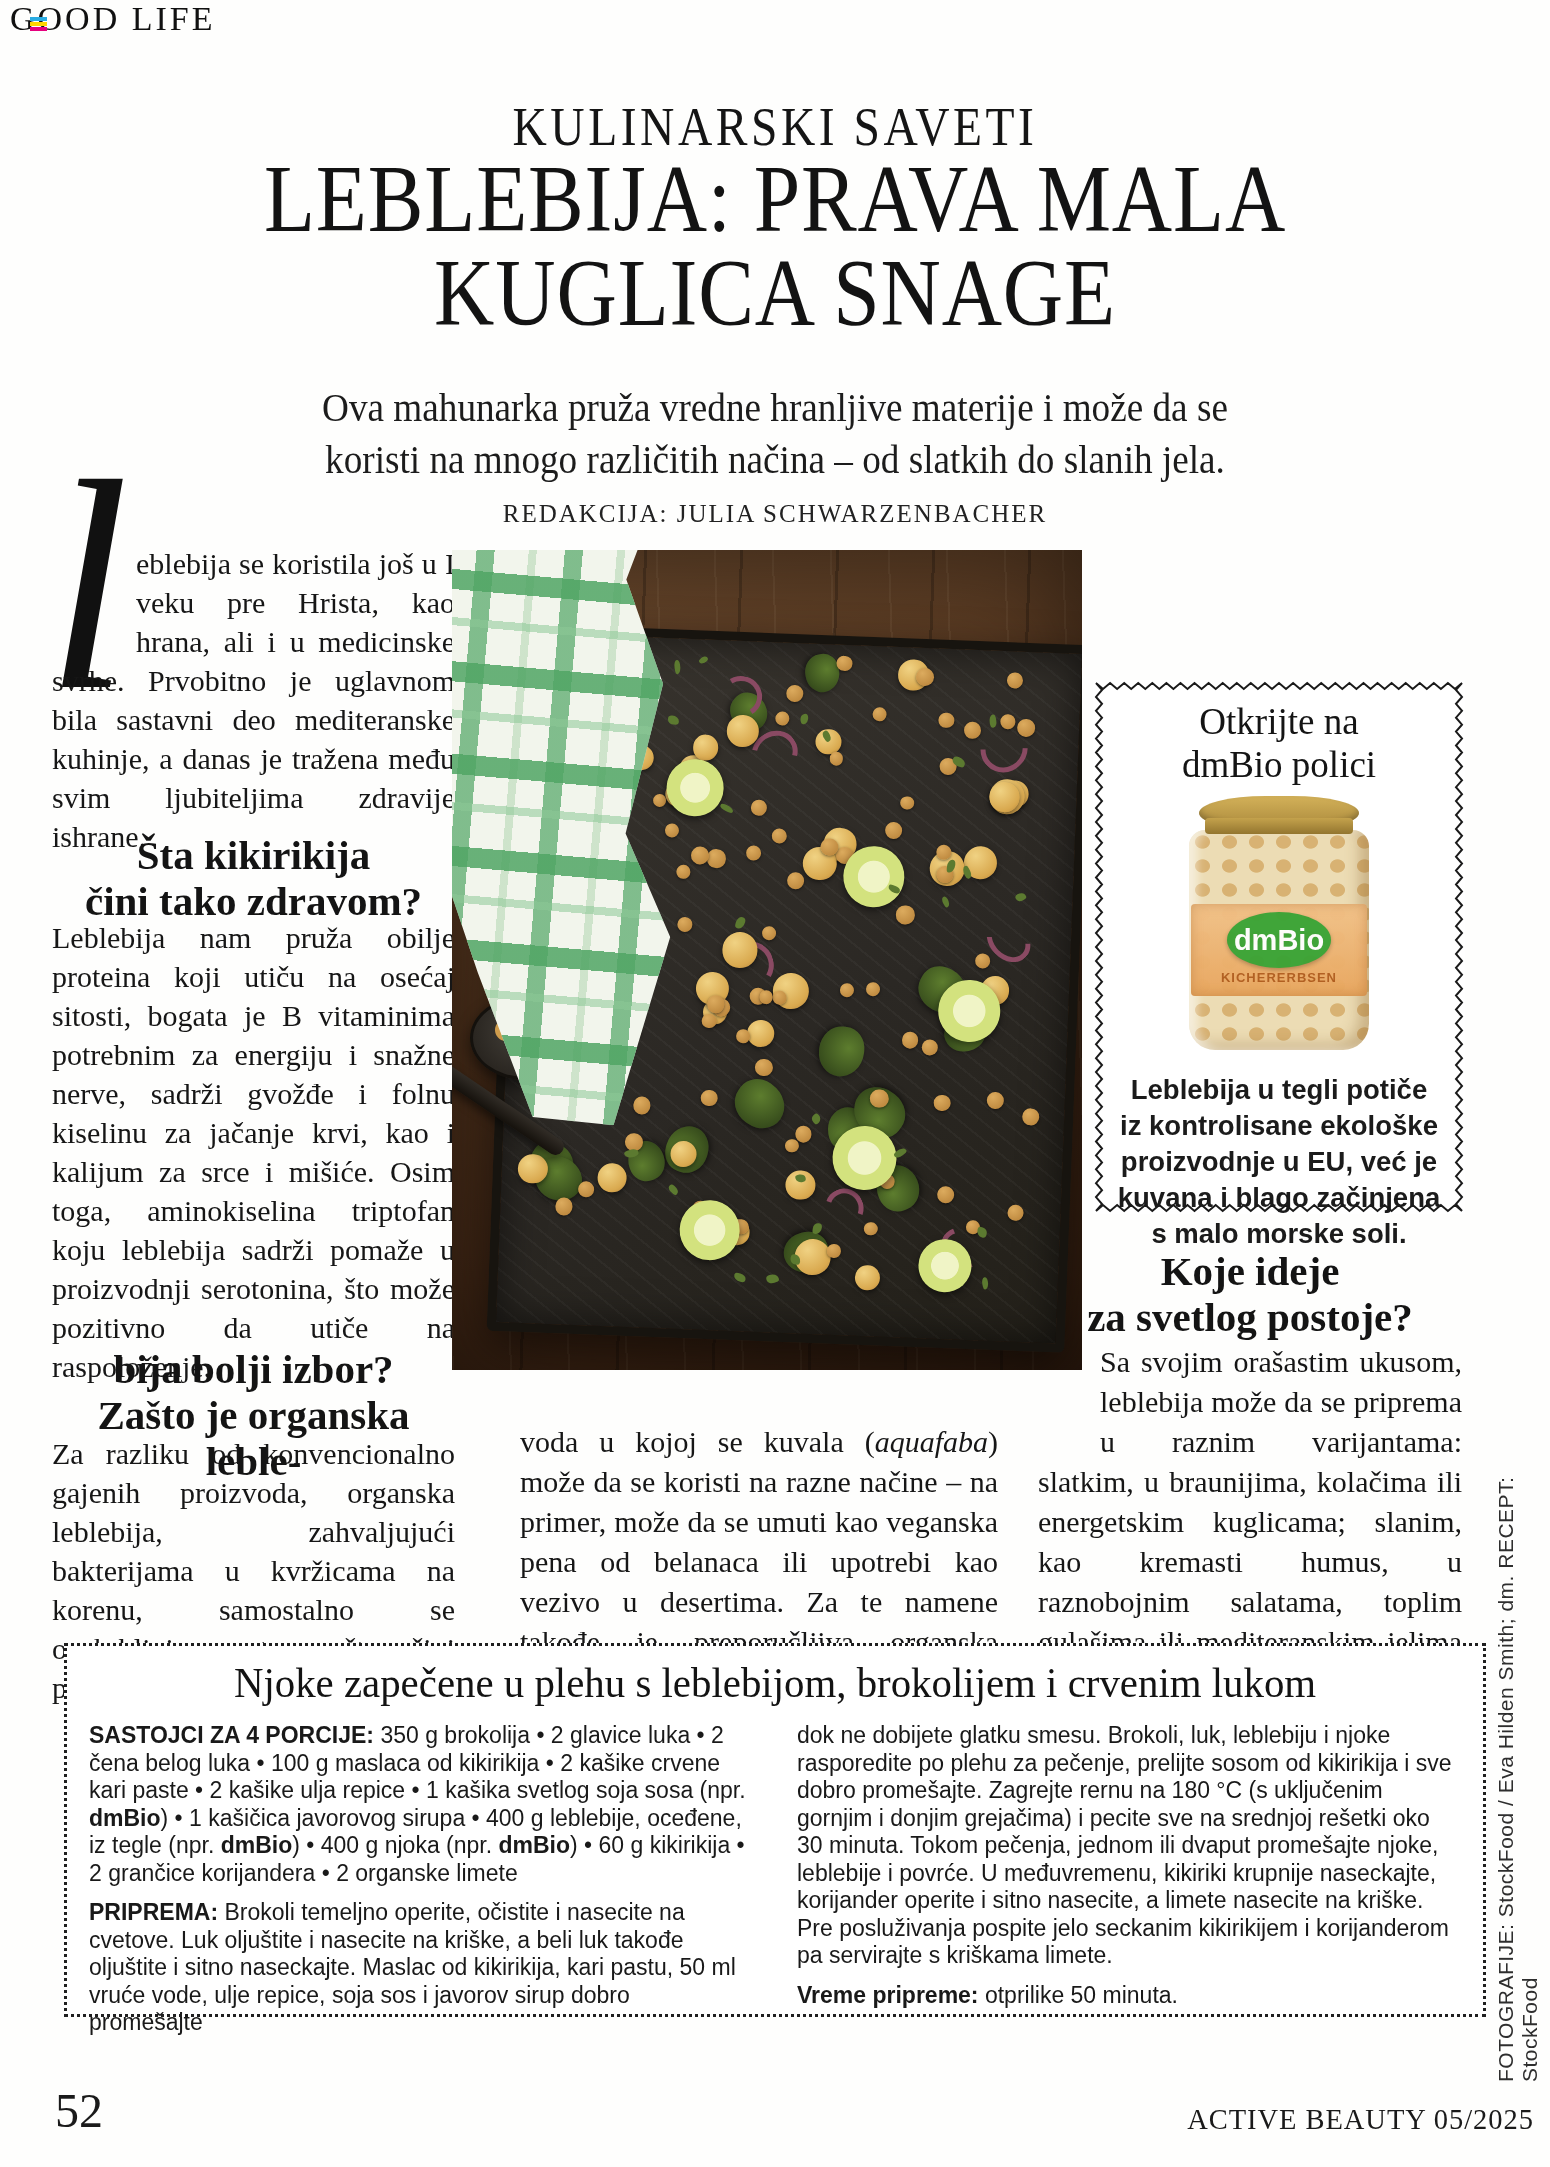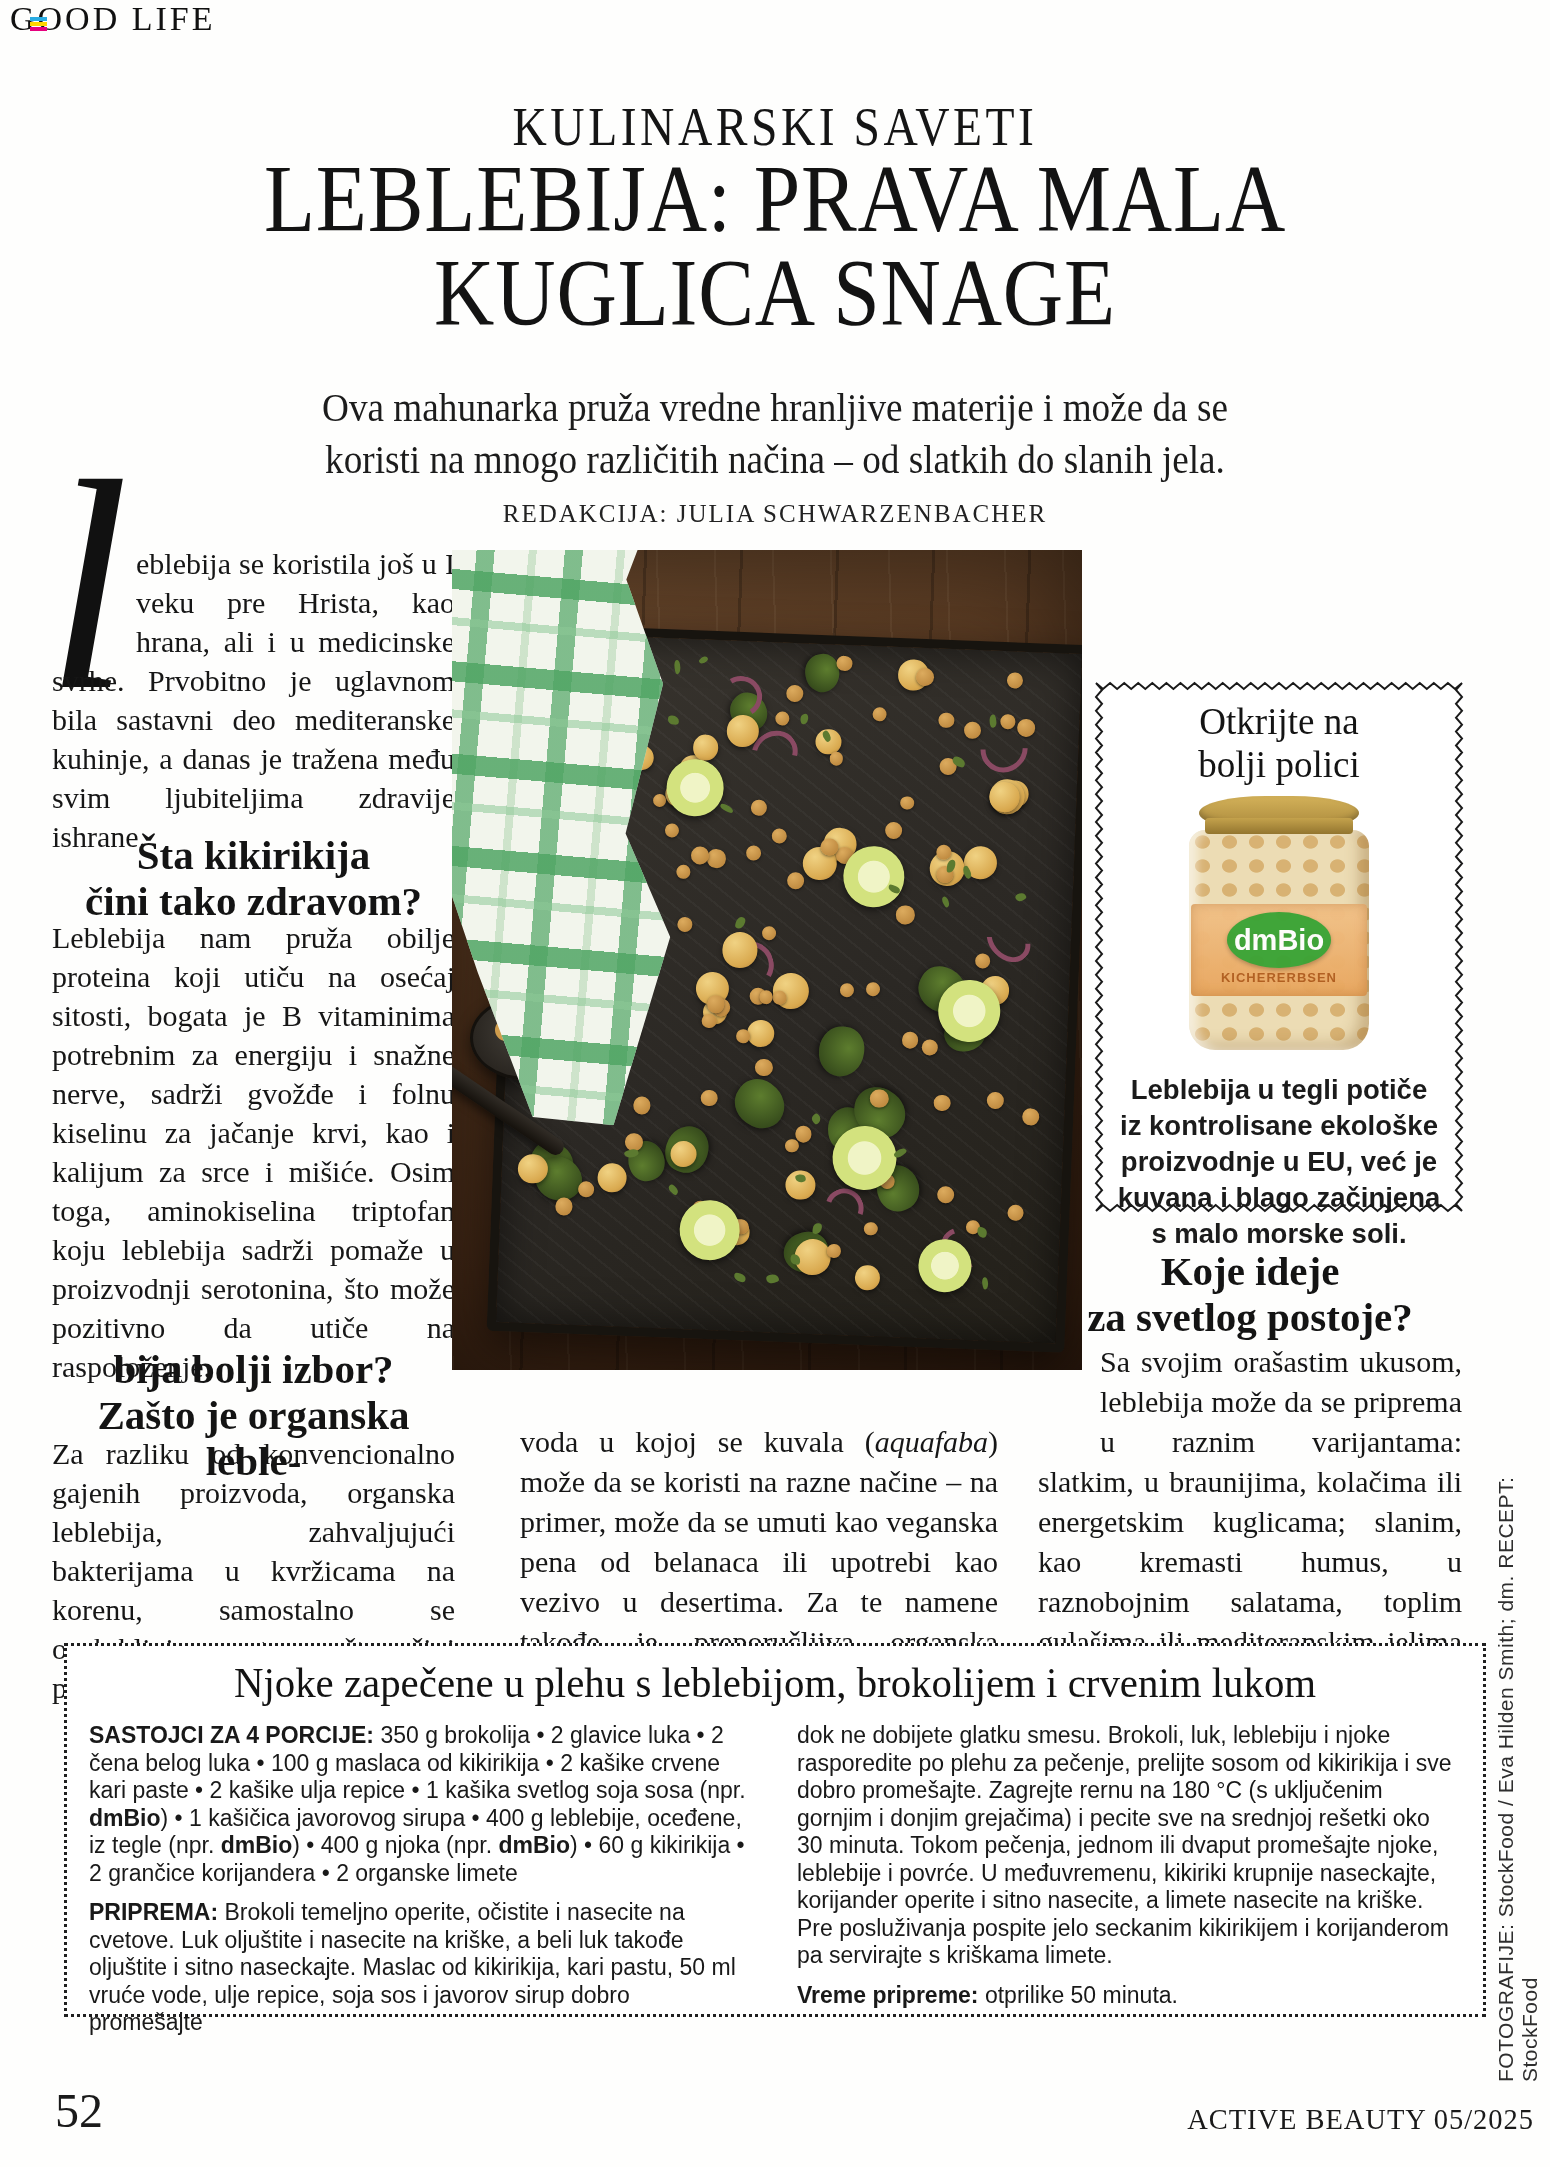--- a/index.html
+++ b/index.html
@@ -345,21 +345,21 @@
   </div>
 
   <p class="midcol"><span>voda u kojoj se kuvala (</span><i>aquafaba</i><span>) može da se koristi na razne načine – na primer, može da se umuti kao veganska pena od belanaca ili upotrebi kao vezivo u desertima. Za te namene takođe je preporučljiva organska proizvodnja.</span></p>
 
   <div class="productbox">
     <svg class="zz" id="zigzag-border" width="372" height="534">
         <path d="M3 3 L10.0 9.0 L17.1 3.0 L24.1 9.0 L31.2 3.0 L38.2 9.0 L45.2 3.0 L52.3 9.0 L59.3 3.0 L66.3 9.0 L73.4 3.0 L80.4 9.0 L87.5 3.0 L94.5 9.0 L101.5 3.0 L108.6 9.0 L115.6 3.0 L122.7 9.0 L129.7 3.0 L136.7 9.0 L143.8 3.0 L150.8 9.0 L157.8 3.0 L164.9 9.0 L171.9 3.0 L179.0 9.0 L186.0 3.0 L193.0 9.0 L200.1 3.0 L207.1 9.0 L214.2 3.0 L221.2 9.0 L228.2 3.0 L235.3 9.0 L242.3 3.0 L249.3 9.0 L256.4 3.0 L263.4 9.0 L270.5 3.0 L277.5 9.0 L284.5 3.0 L291.6 9.0 L298.6 3.0 L305.7 9.0 L312.7 3.0 L319.7 9.0 L326.8 3.0 L333.8 9.0 L340.8 3.0 L347.9 9.0 L354.9 3.0 L362.0 9.0 L369.0 3.0 L369 3 L363.0 9.9 L369.0 16.9 L363.0 23.8 L369.0 30.8 L363.0 37.7 L369.0 44.7 L363.0 51.6 L369.0 58.6 L363.0 65.5 L369.0 72.5 L363.0 79.4 L369.0 86.4 L363.0 93.3 L369.0 100.3 L363.0 107.2 L369.0 114.2 L363.0 121.1 L369.0 128.1 L363.0 135.0 L369.0 141.9 L363.0 148.9 L369.0 155.8 L363.0 162.8 L369.0 169.7 L363.0 176.7 L369.0 183.6 L363.0 190.6 L369.0 197.5 L363.0 204.5 L369.0 211.4 L363.0 218.4 L369.0 225.3 L363.0 232.3 L369.0 239.2 L363.0 246.2 L369.0 253.1 L363.0 260.1 L369.0 267.0 L363.0 273.9 L369.0 280.9 L363.0 287.8 L369.0 294.8 L363.0 301.7 L369.0 308.7 L363.0 315.6 L369.0 322.6 L363.0 329.5 L369.0 336.5 L363.0 343.4 L369.0 350.4 L363.0 357.3 L369.0 364.3 L363.0 371.2 L369.0 378.2 L363.0 385.1 L369.0 392.1 L363.0 399.0 L369.0 405.9 L363.0 412.9 L369.0 419.8 L363.0 426.8 L369.0 433.7 L363.0 440.7 L369.0 447.6 L363.0 454.6 L369.0 461.5 L363.0 468.5 L369.0 475.4 L363.0 482.4 L369.0 489.3 L363.0 496.3 L369.0 503.2 L363.0 510.2 L369.0 517.1 L363.0 524.1 L369.0 531.0 L369 531 L362.0 525.0 L354.9 531.0 L347.9 525.0 L340.8 531.0 L333.8 525.0 L326.8 531.0 L319.7 525.0 L312.7 531.0 L305.7 525.0 L298.6 531.0 L291.6 525.0 L284.5 531.0 L277.5 525.0 L270.5 531.0 L263.4 525.0 L256.4 531.0 L249.3 525.0 L242.3 531.0 L235.3 525.0 L228.2 531.0 L221.2 525.0 L214.2 531.0 L207.1 525.0 L200.1 531.0 L193.0 525.0 L186.0 531.0 L179.0 525.0 L171.9 531.0 L164.9 525.0 L157.8 531.0 L150.8 525.0 L143.8 531.0 L136.7 525.0 L129.7 531.0 L122.7 525.0 L115.6 531.0 L108.6 525.0 L101.5 531.0 L94.5 525.0 L87.5 531.0 L80.4 525.0 L73.4 531.0 L66.3 525.0 L59.3 531.0 L52.3 525.0 L45.2 531.0 L38.2 525.0 L31.2 531.0 L24.1 525.0 L17.1 531.0 L10.0 525.0 L3.0 531.0 L3 531 L9.0 524.1 L3.0 517.1 L9.0 510.2 L3.0 503.2 L9.0 496.3 L3.0 489.3 L9.0 482.4 L3.0 475.4 L9.0 468.5 L3.0 461.5 L9.0 454.6 L3.0 447.6 L9.0 440.7 L3.0 433.7 L9.0 426.8 L3.0 419.8 L9.0 412.9 L3.0 405.9 L9.0 399.0 L3.0 392.1 L9.0 385.1 L3.0 378.2 L9.0 371.2 L3.0 364.3 L9.0 357.3 L3.0 350.4 L9.0 343.4 L3.0 336.5 L9.0 329.5 L3.0 322.6 L9.0 315.6 L3.0 308.7 L9.0 301.7 L3.0 294.8 L9.0 287.8 L3.0 280.9 L9.0 273.9 L3.0 267.0 L9.0 260.1 L3.0 253.1 L9.0 246.2 L3.0 239.2 L9.0 232.3 L3.0 225.3 L9.0 218.4 L3.0 211.4 L9.0 204.5 L3.0 197.5 L9.0 190.6 L3.0 183.6 L9.0 176.7 L3.0 169.7 L9.0 162.8 L3.0 155.8 L9.0 148.9 L3.0 141.9 L9.0 135.0 L3.0 128.1 L9.0 121.1 L3.0 114.2 L9.0 107.2 L3.0 100.3 L9.0 93.3 L3.0 86.4 L9.0 79.4 L3.0 72.5 L9.0 65.5 L3.0 58.6 L9.0 51.6 L3.0 44.7 L9.0 37.7 L3.0 30.8 L9.0 23.8 L3.0 16.9 L9.0 9.9 L3.0 3.0" fill="none" stroke="#1a1a1a" stroke-width="2"></path>
       </svg>
     <div class="pb-head">
       <div>Otkrijte na</div>
-      <div>bolji polici</div>
+      <div>dmBio polici</div>
     </div>
     <div class="jar">
       <div class="lid"></div>
       <div class="glass"></div>
       <div class="lidband"></div>
       <div class="label">
         <div class="dmbio sans">dmBio</div>
         <div class="labeltxt sans">KICHERERBSEN</div>
       </div>
     </div>

